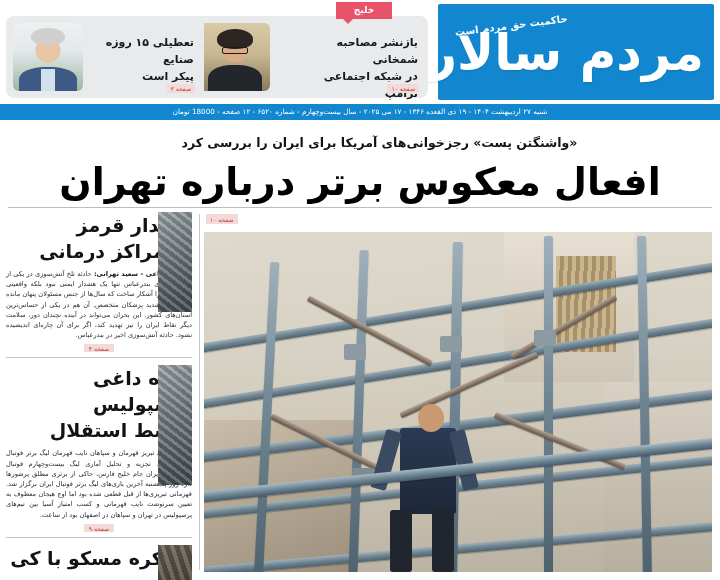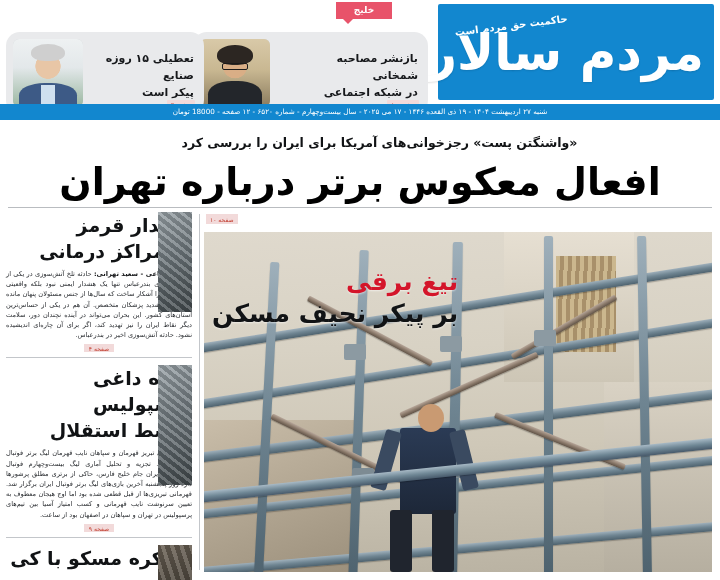--- a/index.html
+++ b/index.html
@@ -76,24 +76,24 @@
     text-align: center;
     white-space: nowrap;
     letter-spacing: .2px;
     overflow: hidden;
   }
   .date-bar span { padding: 0 2px; }
 
   
   .teaser {
     position: absolute;
-    top: 32px;
+    top: 16px;
     height: 82px;
     background: #e9eaec;
-    border-radius: 14px;
+    border-radius: 8px;
   }
   .teaser-a { right: 292px; width: 235px; }
   .teaser-b { right: 516px; width: 198px; }
 
   .teaser-text {
     position: absolute;
     top: 18px; right: 10px;
     width: 126px;
     color: #16181b;
     font-size: 11px;
@@ -485,24 +485,20 @@
         <div class="worker-head" style="left:214px;top:172px;width:26px;height:28px;"></div>
         <div class="worker" style="left:186px;top:278px;width:22px;height:62px;background:#20252e;"></div>
         <div class="worker" style="left:228px;top:278px;width:22px;height:62px;background:#20252e;"></div>
         <div class="worker" style="left:174px;top:198px;width:16px;height:60px;transform:rotate(16deg);background:#3a4a60;"></div>
         <div class="worker" style="left:252px;top:198px;width:16px;height:60px;transform:rotate(-14deg);background:#3a4a60;"></div>
 
         <div class="bar" style="left:-20px;top:232px;width:560px;height:11px;transform:rotate(-6deg);
              background:linear-gradient(180deg,#a8bac6 0%,#6f8795 50%,#47596a 100%);"></div>
       </div>
 
-      <div class="overlay-head">
-        <div class="overlay-red">تیغ برقی</div>
-        <div class="overlay-black">بر پیکر نحیف مسکن</div>
-      </div>
     </div>
   </div>
 
   <div class="v-divider"></div>
 
   <div class="sidebar">
 
     <div class="sb-item">
       <div class="sb-thumb ph-stands" style="top:0;height:100px;"></div>
       <div class="sb-title">

